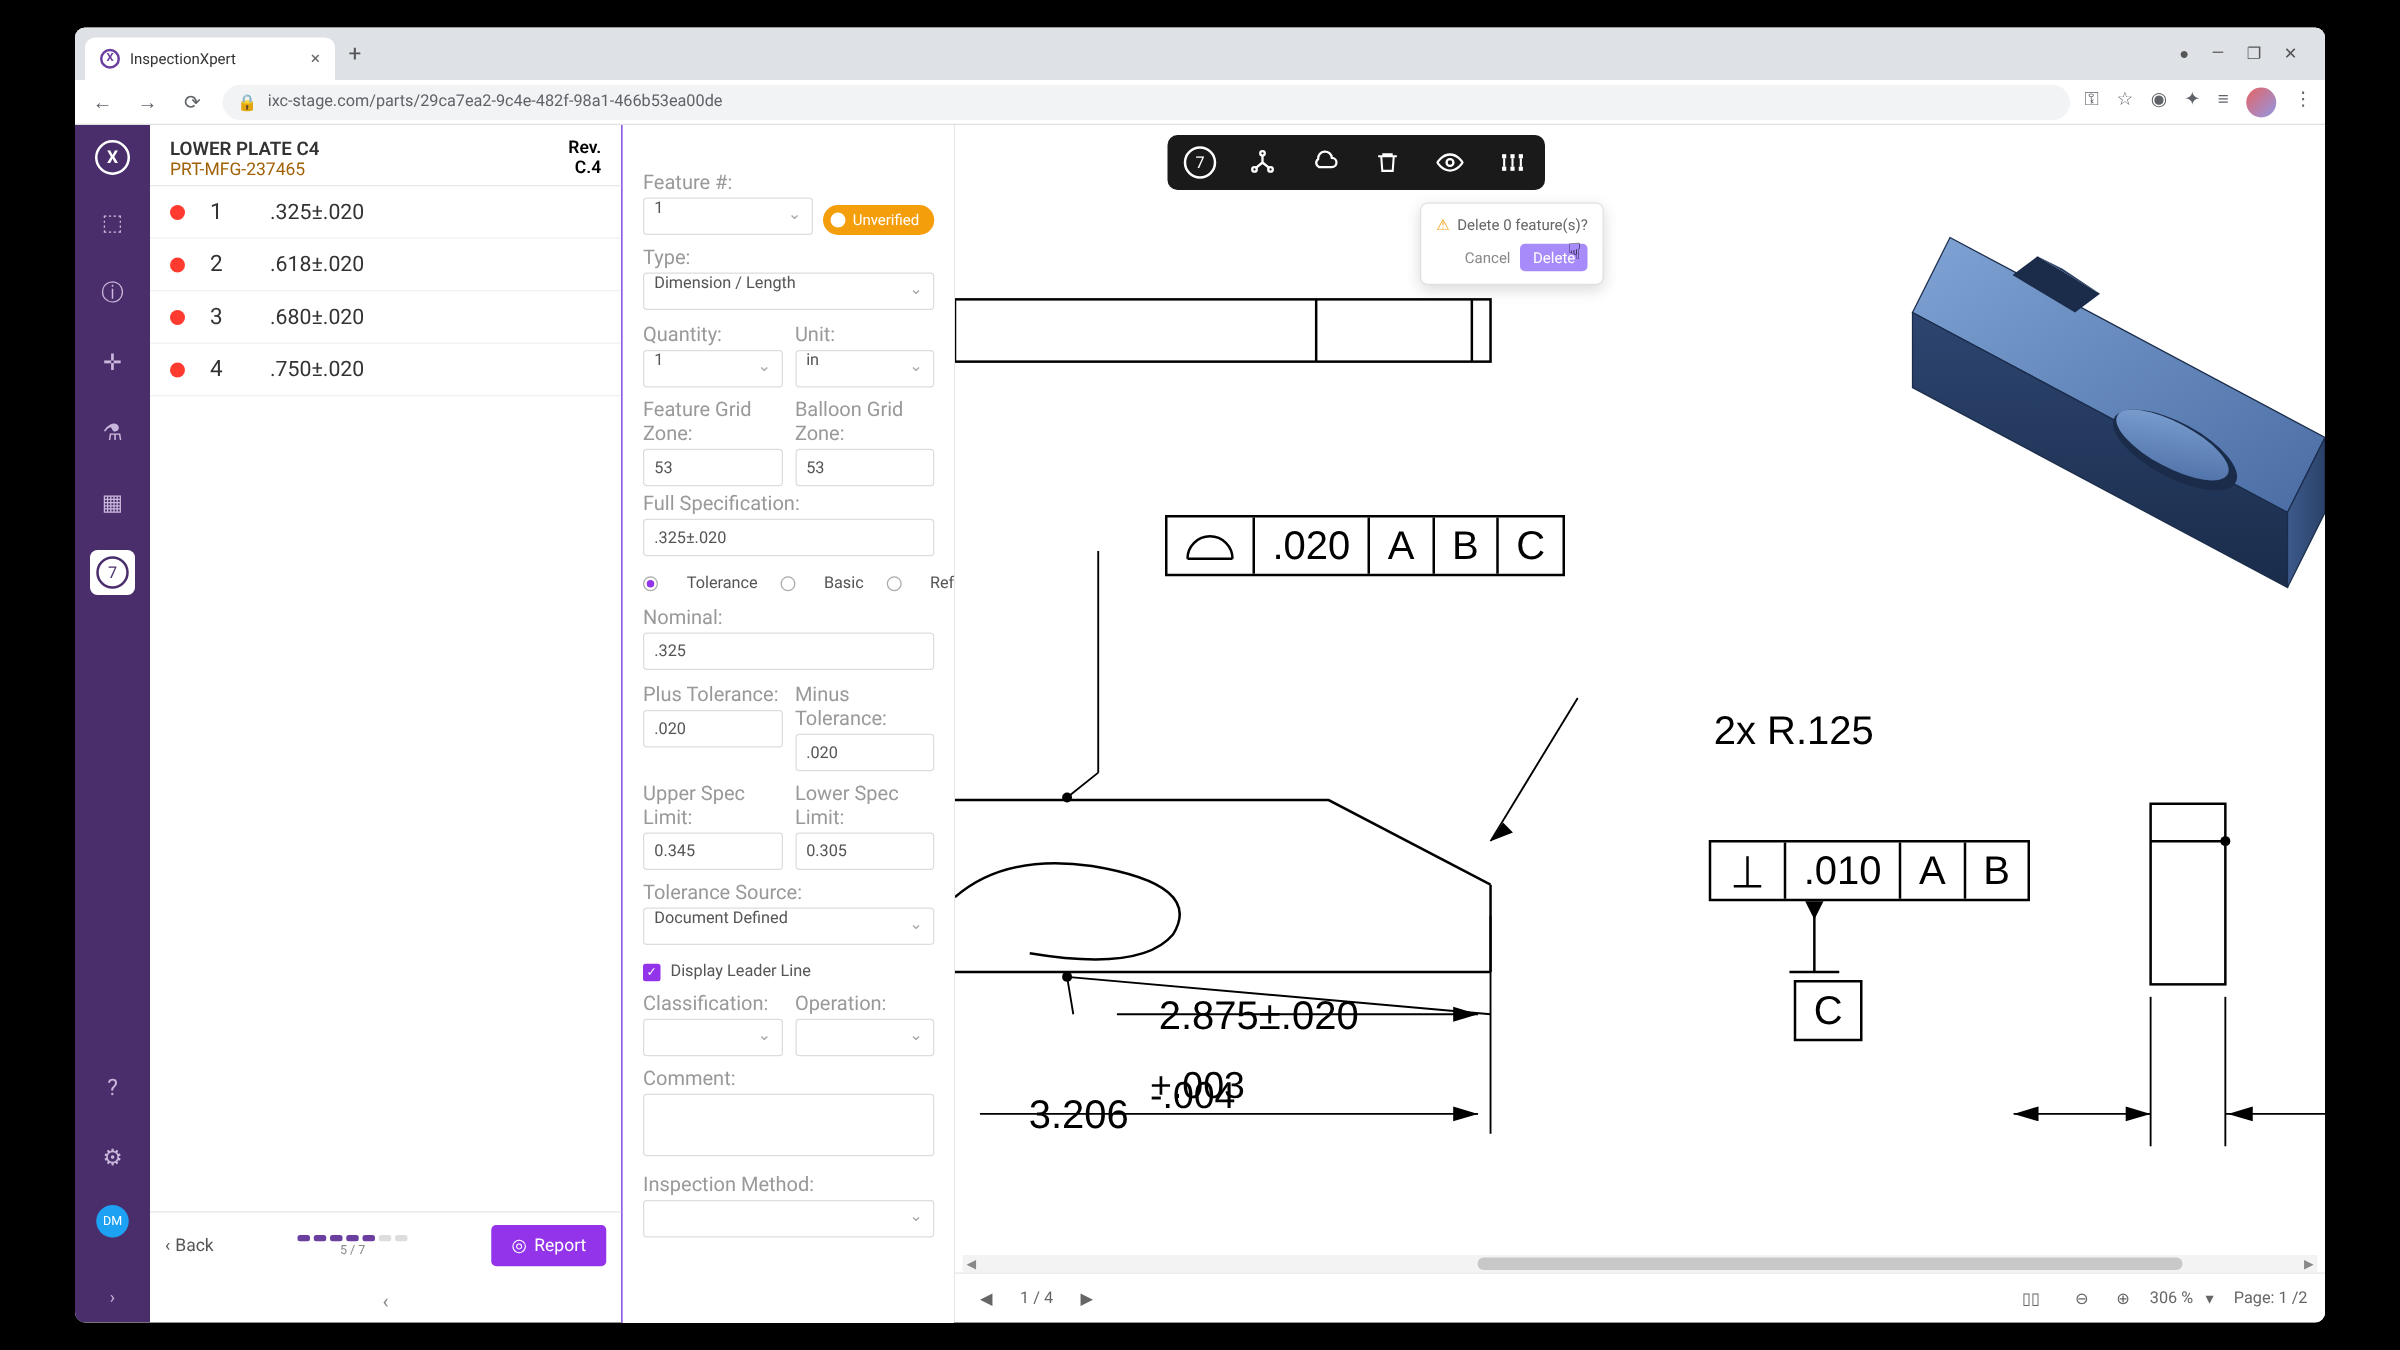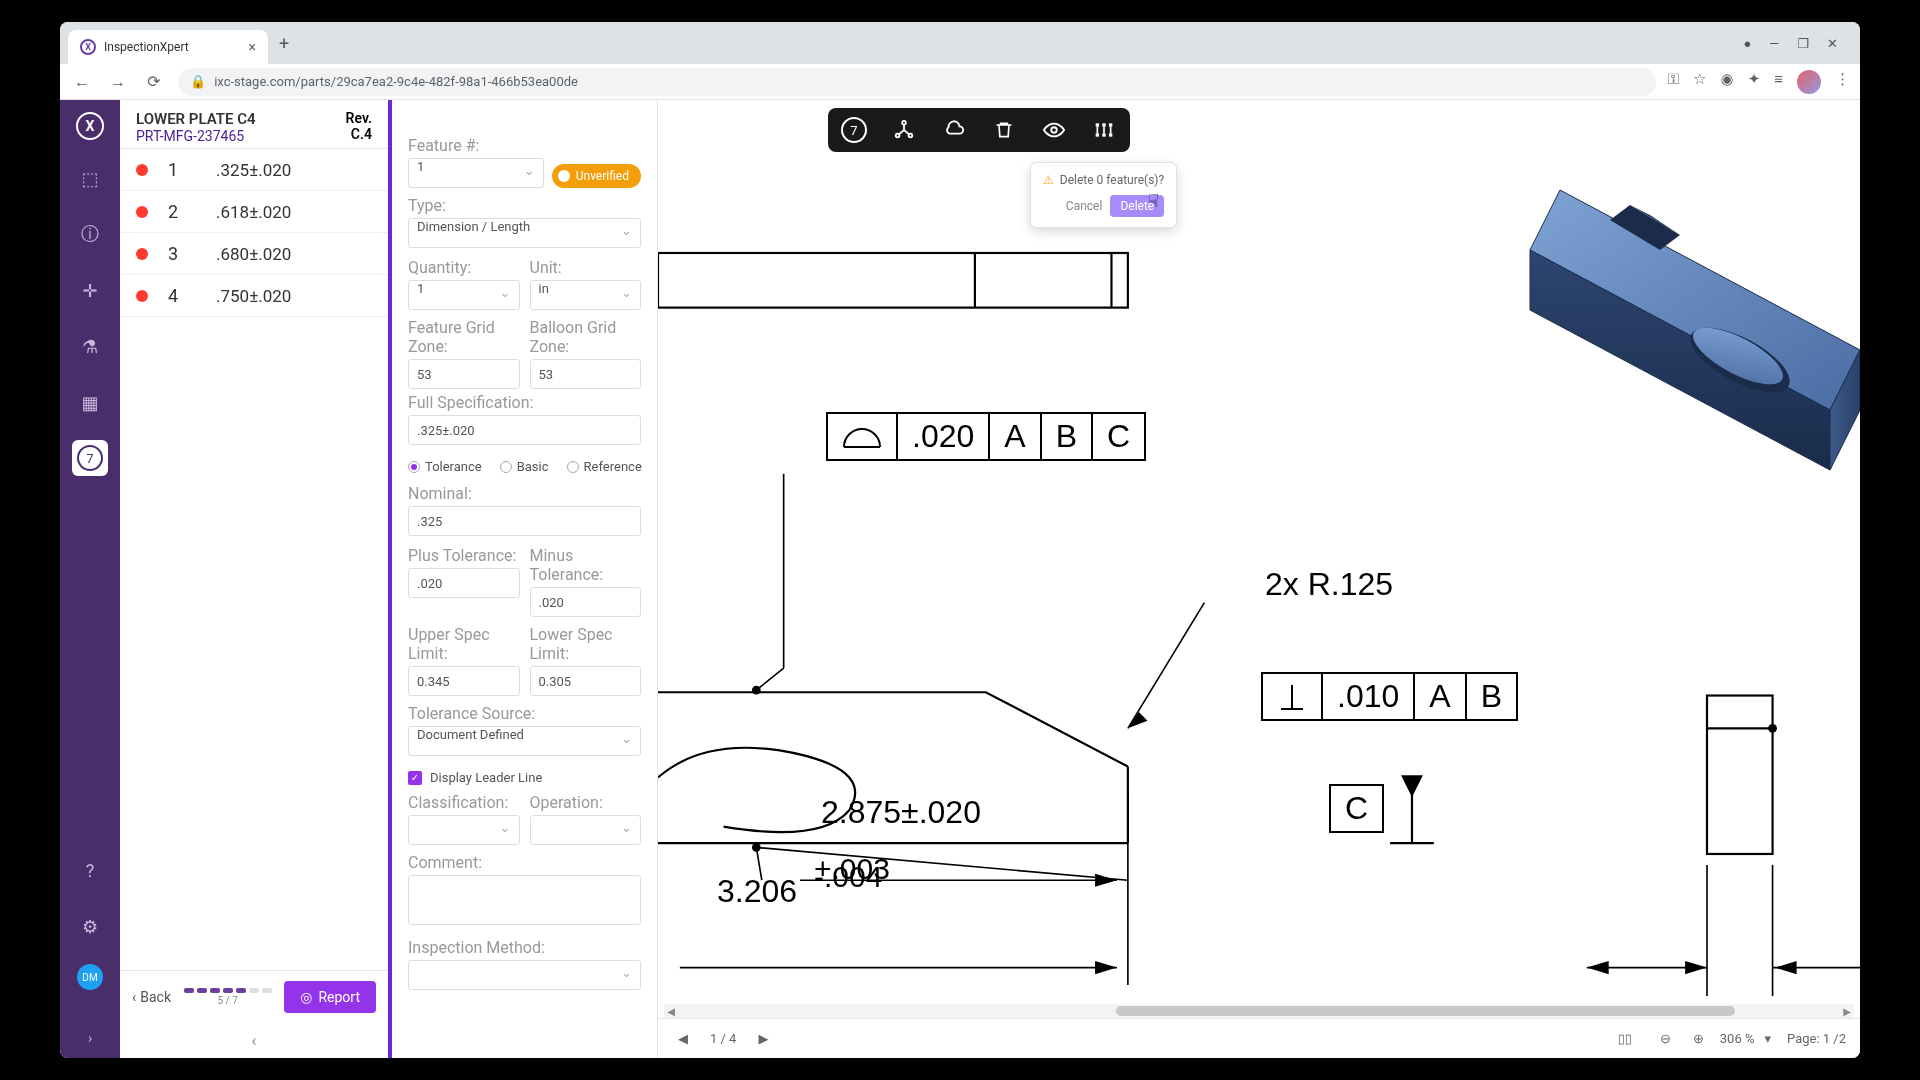--- a/index.html
+++ b/index.html
@@ -19,24 +19,24 @@
 .addr-icons span { cursor: pointer; font-size: 15px; }
 .avatar-dot { width: 24px; height: 24px; border-radius: 50%; background: linear-gradient(135deg,#e66465,#9198e5); }
 .app-body { flex: 1; display: flex; overflow: hidden; position: relative; }
 .left-rail { width: 60px; background: #4a2d6b; display: flex; flex-direction: column; align-items: center; padding: 12px 0; gap: 20px; }
 .rail-logo { width: 28px; height: 28px; border: 2px solid #fff; border-radius: 50%; display: flex; align-items: center; justify-content: center; color: #fff; font-weight: bold; font-size: 14px; }
 .rail-icon { width: 36px; height: 36px; display: flex; align-items: center; justify-content: center; color: #c9b8db; cursor: pointer; border-radius: 6px; font-size: 18px; }
 .rail-icon.active { background: #fff; color: #4a2d6b; }
 .rail-spacer { flex: 1; }
 .rail-avatar { width: 26px; height: 26px; border-radius: 50%; background: #1da1f2; color: #fff; font-size: 10px; display: flex; align-items: center; justify-content: center; }
 .collapse-arrow { color: #c9b8db; font-size: 14px; cursor: pointer; margin-top: 20px; }
-.sidebar { width: 272px; background: #fff; border-right: 4px solid #6d28d9; display: flex; flex-direction: column; }
+.sidebar { width: 378px; background: #fff; border-right: 1px solid #6d28d9; display: flex; flex-direction: column; }
 .sb-header { padding: 10px 16px 4px; display: flex; justify-content: space-between; }
 .sb-title { font-size: 15px; font-weight: 600; color: #333; }
-.sb-sub { font-size: 14px; color: #4c1d95; }
+.sb-sub { font-size: 14px; color: #a16207; }
 .sb-rev { text-align: right; font-size: 14px; font-weight: 600; }
 .feature-list { flex: 1; overflow: auto; border-top: 1px solid #e8e8e8; }
 .feat-row { display: flex; align-items: center; gap: 20px; padding: 10px 16px; border-bottom: 1px solid #f0f0f0; cursor: pointer; }
 .feat-dot { width: 12px; height: 12px; border-radius: 50%; background: #ff3b30; }
 .feat-num { font-size: 18px; color: #333; width: 18px; }
 .feat-val { font-size: 17px; color: #333; margin-left: 10px; }
 .sb-footer { padding: 10px 12px; border-top: 1px solid #e5e5e5; display: flex; align-items: center; gap: 12px; }
 .back-btn { display: flex; align-items: center; gap: 4px; font-size: 14px; color: #555; cursor: pointer; }
 .progress-pill { display: flex; flex-direction: column; gap: 2px; flex: 1; align-items: center; }
 .prog-bar { display: flex; gap: 3px; }
@@ -49,21 +49,21 @@
 .insp-group { margin-bottom: 10px; }
 .insp-label { font-size: 16px; color: #999; margin-bottom: 3px; }
 .insp-input { width: 100%; height: 30px; border: 1px solid #ddd; border-radius: 3px; padding: 0 8px; font-size: 13px; color: #555; background: #fff; }
 .insp-select { width: 100%; height: 30px; border: 1px solid #ddd; border-radius: 3px; padding: 0 8px; font-size: 13px; color: #555; background: #fff; position: relative; }
 .insp-select::after { content: "⌄"; position: absolute; right: 8px; top: 4px; color: #aaa; }
 .unverified-pill { background: #f59e0b; color: #fff; padding: 5px 12px 5px 6px; border-radius: 14px; font-size: 12px; display: flex; align-items: center; gap: 6px; }
 .unverified-pill::before { content: ""; width: 12px; height: 12px; background: #fff; border-radius: 50%; }
 .insp-row { display: flex; gap: 10px; }
 .insp-row > div { flex: 1; }
 .insp-radio { display: flex; gap: 18px; margin: 14px 0 10px; font-size: 13px; color: #555; }
-.radio-item { display: flex; align-items: center; gap: 5px; }
+.radio-item { display: flex; align-items: center; gap: 23px; }
 .radio-dot { width: 12px; height: 12px; border: 1px solid #aaa; border-radius: 50%; display: flex; align-items: center; justify-content: center; }
 .radio-dot.checked::after { content: ""; width: 6px; height: 6px; background: #9333ea; border-radius: 50%; }
 .checkbox-item { display: flex; align-items: center; gap: 8px; font-size: 13px; color: #555; margin: 14px 0 8px; }
 .checkbox-box { width: 14px; height: 14px; background: #9333ea; color: #fff; display: flex; align-items: center; justify-content: center; font-size: 10px; border-radius: 2px; }
 .insp-textarea { width: 100%; height: 50px; border: 1px solid #ddd; border-radius: 3px; padding: 6px; resize: none; }
 .canvas-area { flex: 1; background: #fff; position: relative; overflow: hidden; }
 .toolbar { position: absolute; top: 8px; left: 170px; background: #1a1a1a; border-radius: 8px; padding: 6px 10px; display: flex; gap: 18px; align-items: center; z-index: 10; }
 .tool-btn { width: 32px; height: 32px; display: flex; align-items: center; justify-content: center; color: #fff; cursor: pointer; font-size: 18px; }
 .tool-num { width: 26px; height: 26px; border: 2px solid #fff; border-radius: 50%; display: flex; align-items: center; justify-content: center; font-size: 13px; }
 .delete-popup { position: absolute; top: 62px; left: 372px; background: #fff; border: 1px solid #e0e0e0; border-radius: 6px; padding: 10px 12px; box-shadow: 0 4px 12px rgba(0,0,0,0.15); z-index: 20; min-width: 130px; }

